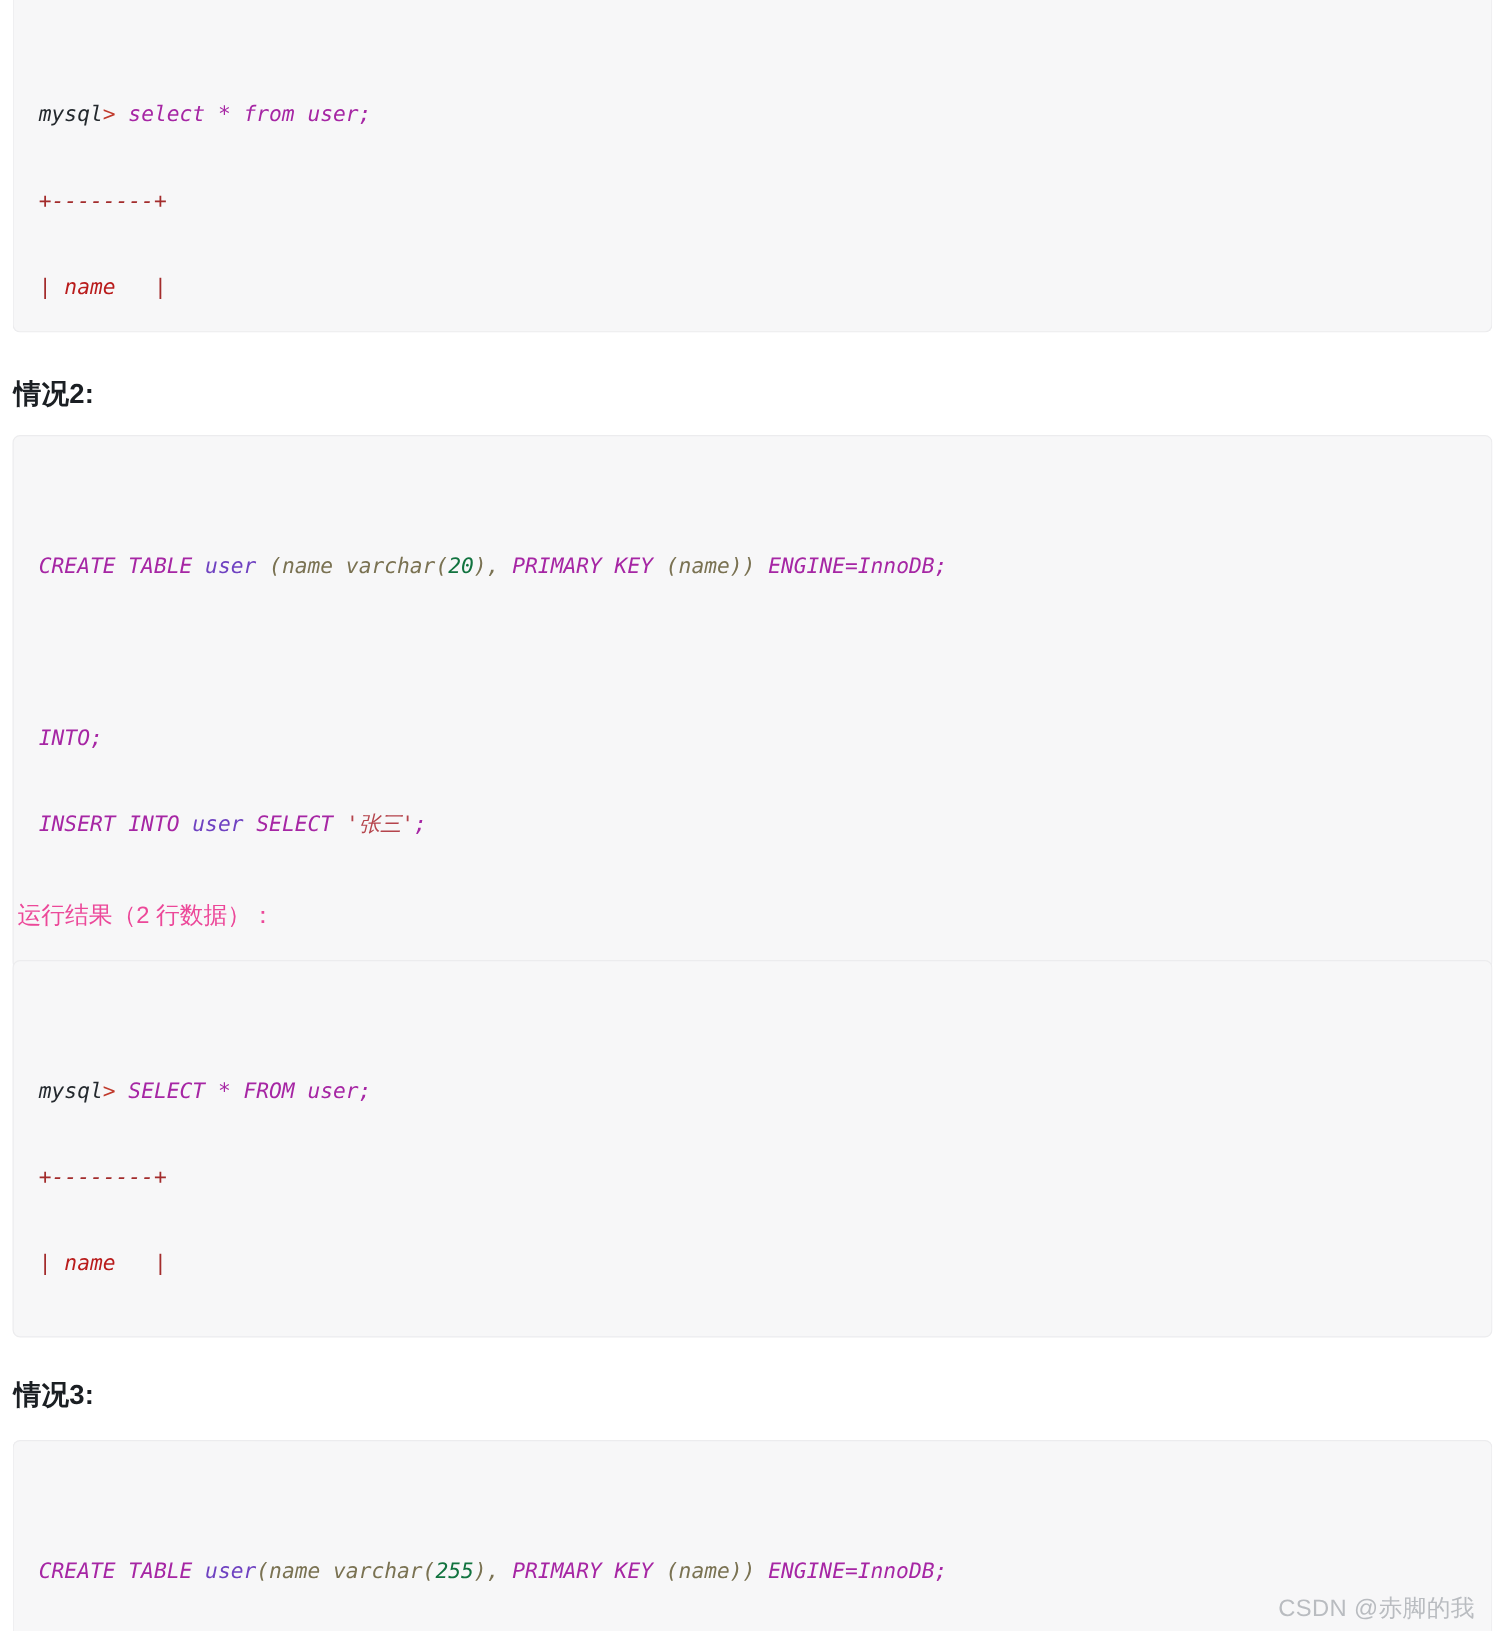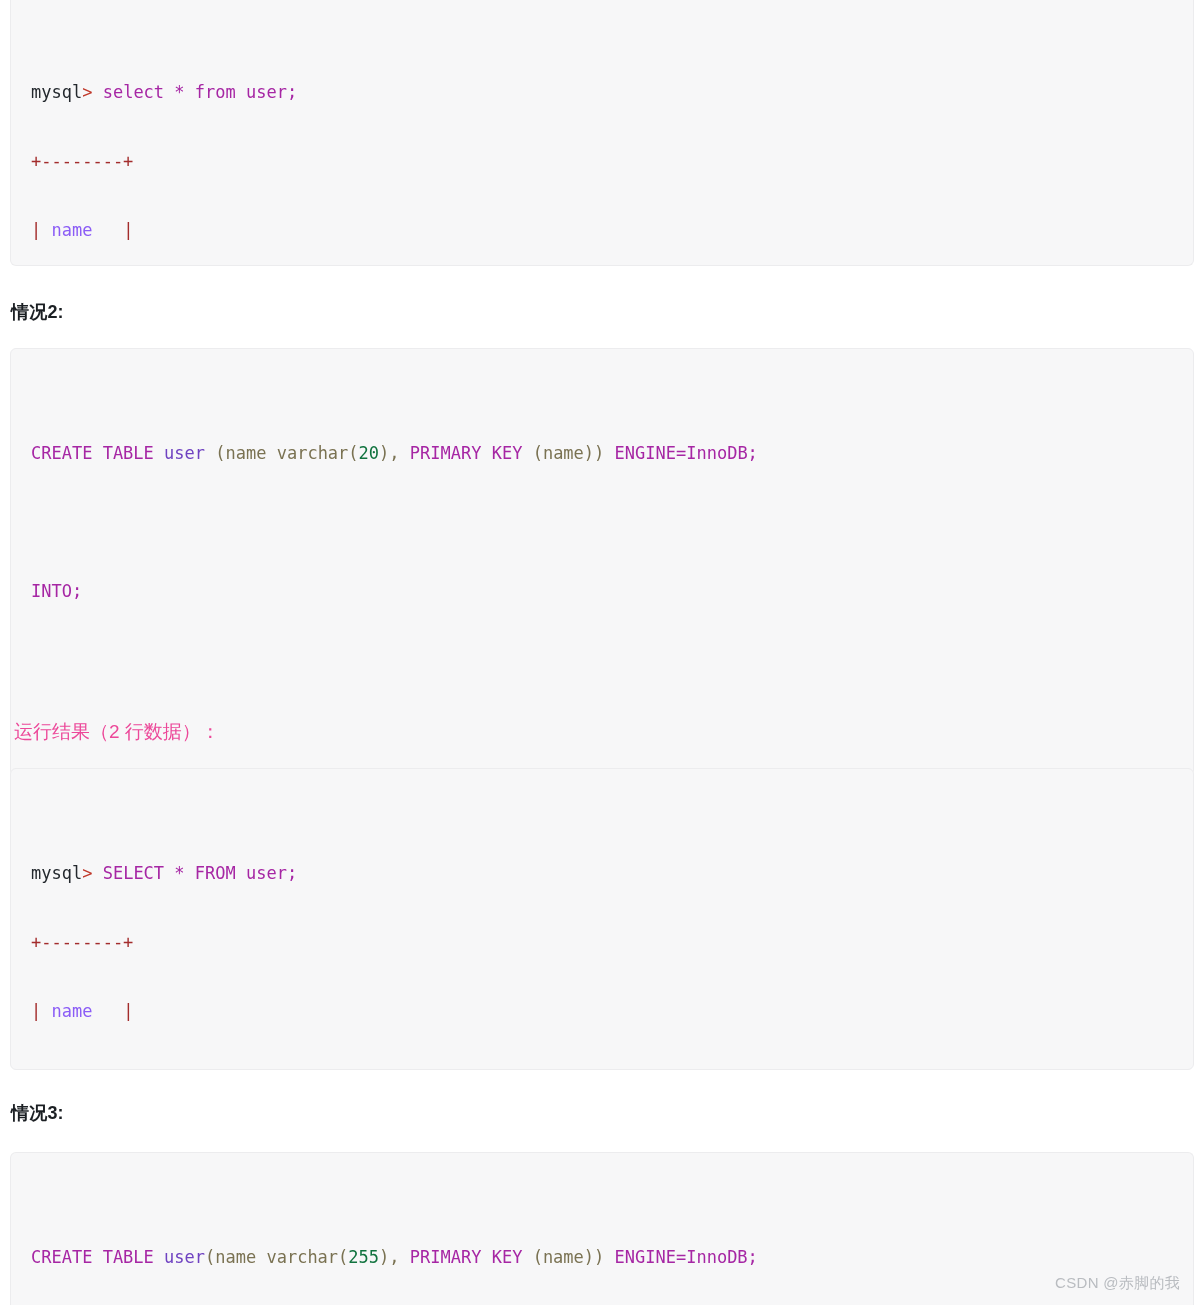--- a/index.html
+++ b/index.html
@@ -32,20 +32,21 @@
     box-sizing: border-box;
     font-family: "DejaVu Sans Mono", "Liberation Mono", monospace;
     font-size: 17px;
     line-height: 34.5px;
     color: #24292e;
     overflow: hidden;
     white-space: pre;
   }
   .codeblock .pad {
     padding: 12px 20px 12px 20px;
+    font-style: italic;
   }
   
   #block-result-1 {
     top: -12px;
     height: 278px;
     border-top: none;
     border-top-left-radius: 0;
     border-top-right-radius: 0;
   }
   #block-result-1 .pad { padding-top: 18px; }
@@ -78,28 +79,28 @@
   .tok-kw      { color: #a626a4; }
   .tok-name    { color: #6f42c1; }          
   .tok-plain   { color: #24292e; }
   .tok-olive   { color: #7a7252; }          
   .tok-num     { color: #11733f; }          
   .tok-str     { color: #b5444c; }          
   .tok-prompt  { color: #24292e; }          
   .tok-gt      { color: #c0392b; }          
   .tok-rule    { color: #a32c2c; }          
   .tok-pipe    { color: #a32c2c; }
-  .tok-cell    { color: #8b5cf6; }
+  .tok-cell    { color: #b91c1c; }
 
   
   .heading {
     position: absolute;
     left: 11px;
     font-family: "Liberation Sans", "DejaVu Sans", sans-serif;
-    font-size: 18px;
+    font-size: 22px;
     font-weight: bold;
     color: #1b1f23;
     letter-spacing: 0.2px;
     white-space: nowrap;
   }
   #heading-case2 { top: 300px; }
   #heading-case3 { top: 1101px; text-align: right; }
 
   .para {
     position: absolute;
@@ -111,21 +112,21 @@
     white-space: nowrap;
   }
   #para-result-2 { top: 719px; }
 
   
   .watermark {
     position: absolute;
     right: 14px;
     top: 1274px;
     font-family: "Liberation Sans", "DejaVu Sans", sans-serif;
-    font-size: 15px;
+    font-size: 19px;
     color: #b9bcc0;
     white-space: nowrap;
     letter-spacing: 0.3px;
   }
 </style>
 </head>
 <body>
 
 <div class="page">
 
@@ -139,20 +140,21 @@
 
 </div>
   </div>
 
   <div class="heading" id="heading-case2">情况2:</div>
 
   <div class="codeblock" id="block-sql-2">
     <div class="pad"><span class="line"><span class="tok-kw">CREATE TABLE</span><span class="tok-plain"> </span><span class="tok-name">user</span><span class="tok-plain"> </span><span class="tok-olive">(name varchar</span><span class="tok-olive">(</span><span class="tok-num">20</span><span class="tok-olive">)</span><span class="tok-olive">, </span><span class="tok-kw">PRIMARY KEY</span><span class="tok-plain"> </span><span class="tok-olive">(name))</span><span class="tok-plain"> </span><span class="tok-kw">ENGINE=InnoDB;</span></span>
 <span class="line blank">&nbsp;</span>
 <span class="line"><span class="tok-kw">INTO;</span></span>
+<span class="line"><span class="tok-kw">INSERT INTO</span><span class="tok-plain"> </span><span class="tok-name">user</span><span class="tok-plain"> </span><span class="tok-kw">SELECT</span><span class="tok-plain"> </span><span class="tok-str">'张三'</span><span class="tok-kw">;</span></span>
 
 
 
 
 
 </div>
   </div>
 
   <div class="para" id="para-result-2">运行结果（2 行数据）：</div>
 

